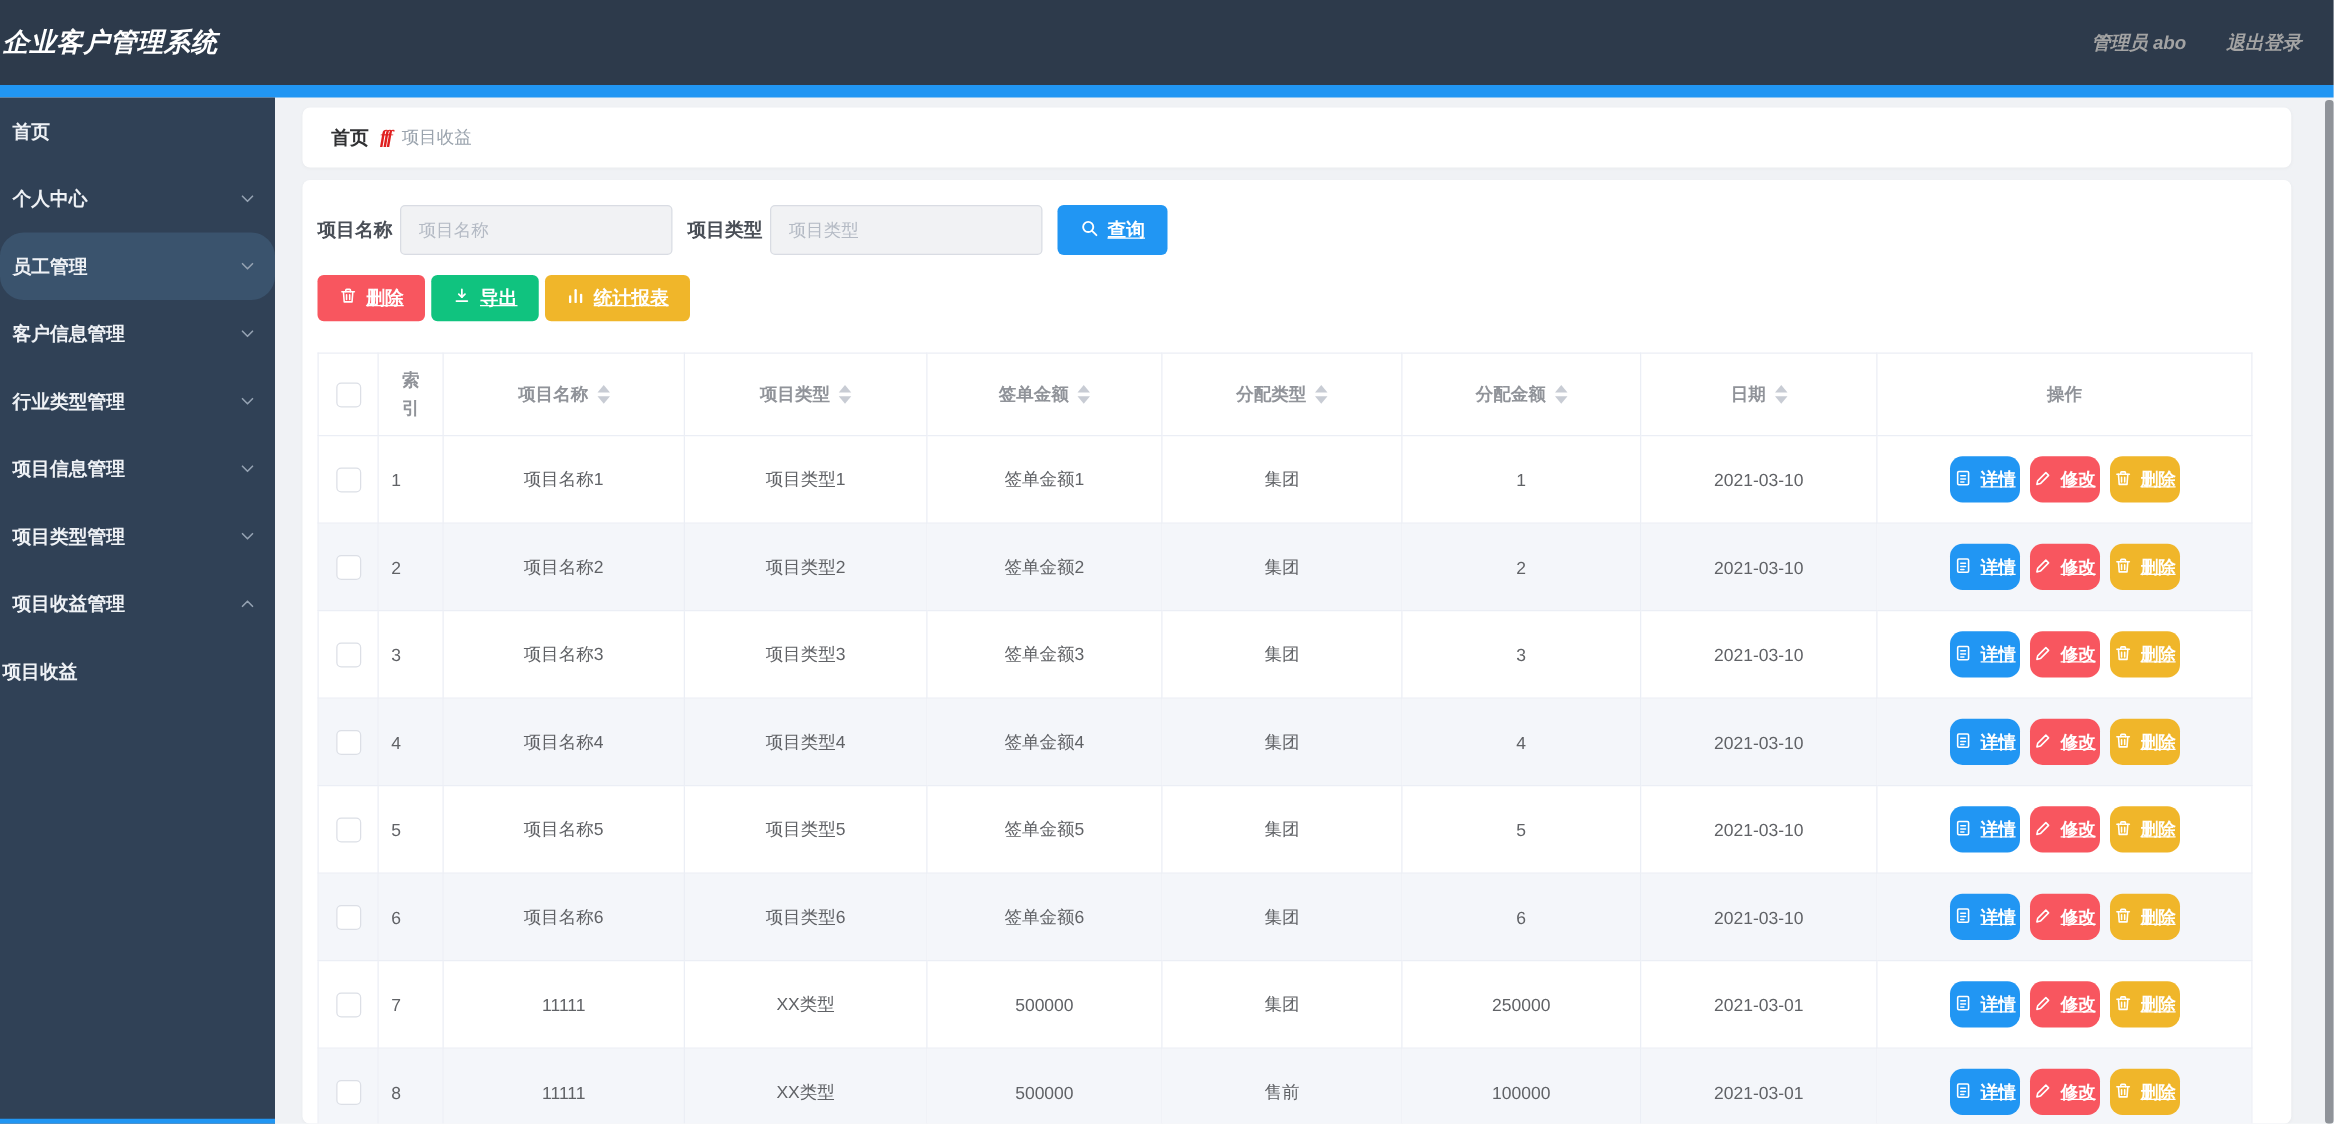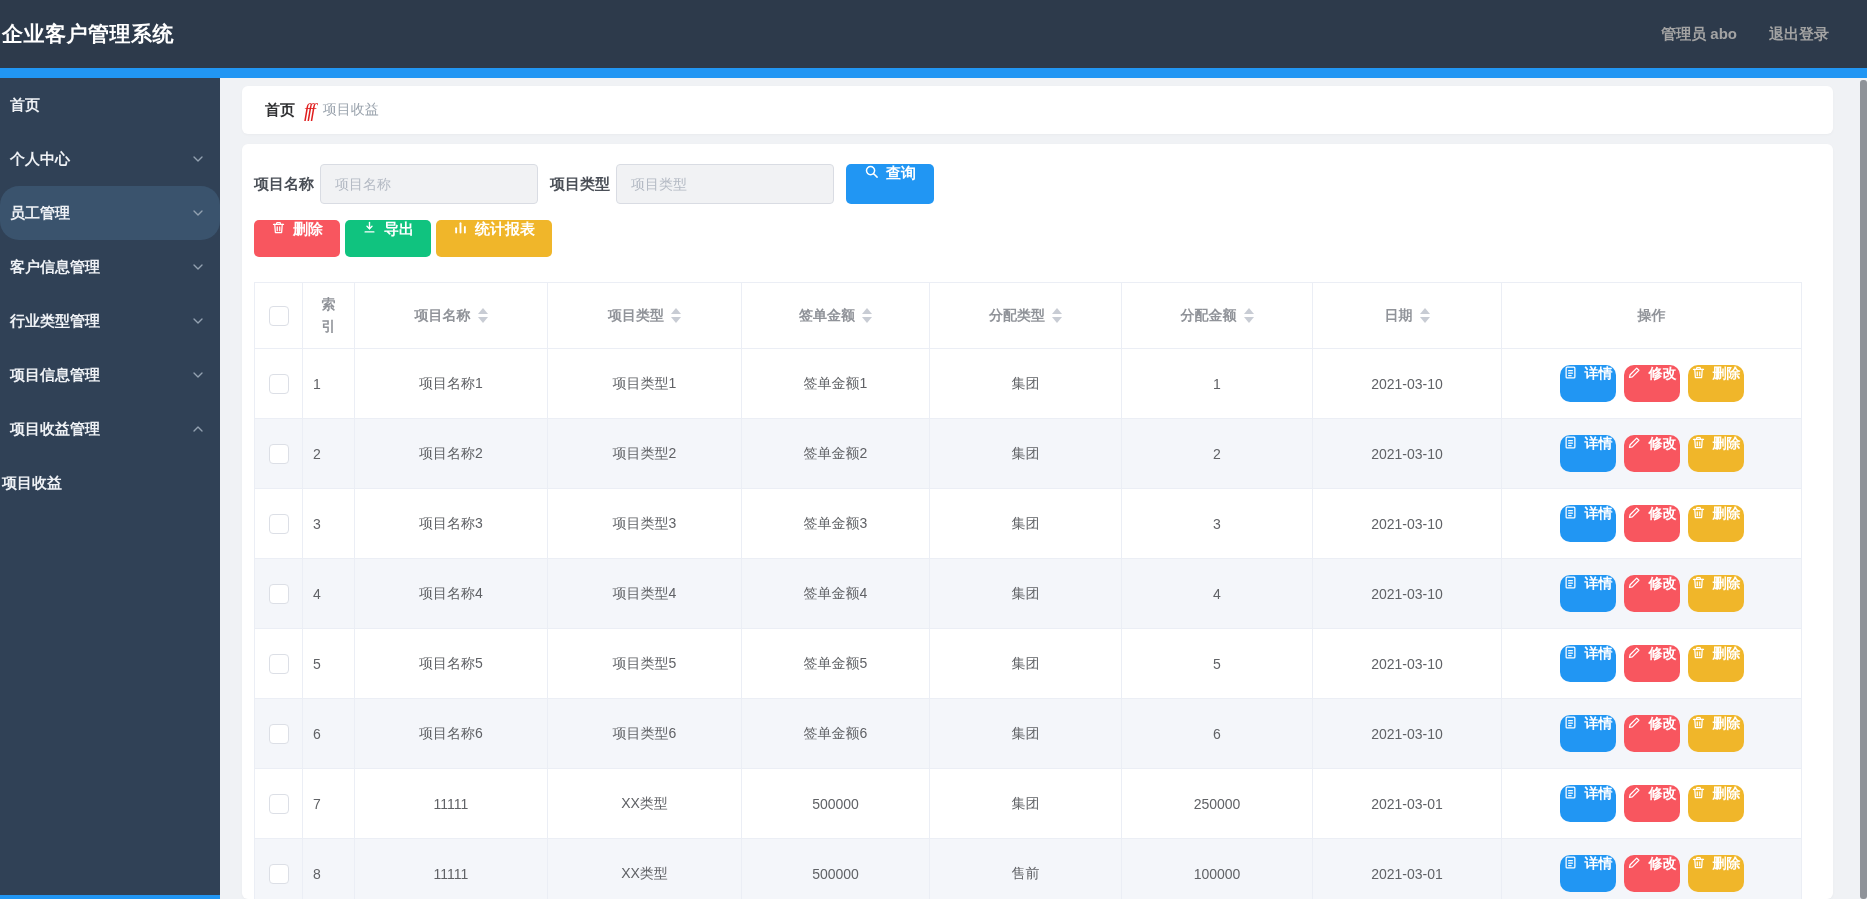--- a/index.html
+++ b/index.html
@@ -8,54 +8,54 @@
     --page-bg:#f0f2f5; --bc-icon:#e01f1f; --tbl-border:#ebeef5; --zebra:#f4f6fa;
   }
   *{box-sizing:border-box; margin:0; padding:0;}
   html,body{width:1867px; height:899px; overflow:hidden;}
   body{
     font-family:"Liberation Sans","DejaVu Sans",sans-serif;
     background:var(--page-bg); position:relative; font-size:14px; color:#606266;
   }
   
   .topbar{height:68px; background:var(--header-bg); display:flex; align-items:center;
-    justify-content:space-between; padding:0 38px 0 2px;}
+    justify-content:space-between; padding:0 26px 0 2px;font-style:italic;}
   .app-title{color:#fff; font-size:21px; font-weight:bold; letter-spacing:.5px;}
   .topbar-right{display:flex; align-items:center; gap:32px;}
   .topbar-right span{color:#a3a3a3; font-size:15px; font-weight:600; cursor:pointer;}
   .accent-bar{height:10px; background:var(--accent);}
   
   .layout{display:flex; height:821px;}
   .sidebar{width:220px; background:var(--sidebar-bg); position:relative; flex:none;}
   .side-item{height:54px; display:flex; align-items:center; justify-content:space-between;
     padding:0 14px 0 10px; color:#eef1f5; font-size:15px; font-weight:600; cursor:pointer;}
   .side-item.active{background:var(--sidebar-active);border-radius:19px;}
   .side-item.submenu{padding-left:2px; font-weight:600;}
   .side-item .chev{width:16px; height:16px; color:#93a1b1; flex:none;}
   .sidebar-strip{position:absolute; left:0; bottom:0; width:220px; height:4px; background:var(--accent);}
   
   .main{flex:1; padding:8px 34px 0 22px; display:flex; flex-direction:column; overflow:hidden;}
   .breadcrumb-card{background:#fff; border-radius:6px; height:48px; flex:none;
     display:flex; align-items:center; padding:0 23px; gap:9px; box-shadow:0 1px 3px rgba(0,0,0,.03);}
   .bc-home{font-weight:bold; color:#303133; font-size:15px; cursor:pointer;}
   .bc-sep{color:var(--bc-icon); font-family:"Liberation Serif","DejaVu Serif",serif;
-    font-style:italic; font-weight:normal; font-size:19px; letter-spacing:-2px; line-height:1;}
+    font-style:italic; font-weight:bold; font-size:15px; letter-spacing:-2px; line-height:1;}
   .bc-cur{color:#9aa3ad; font-size:14px;}
   .content-card{background:#fff; border-radius:6px; margin-top:10px; flex:1;
     padding:20px 12px; overflow:hidden; box-shadow:0 1px 3px rgba(0,0,0,.03);}
   
   .search-row{display:flex; align-items:center;}
   .search-row label{font-weight:600; color:#4a4f57; margin-right:6px; font-size:15px;}
   .inp{width:218px; height:40px; background:#f1f2f4; border:1px solid #d9dce3; border-radius:4px;
     padding:0 14px; font-size:14px; color:#606266; margin-right:12px; outline:none;
     font-family:"Liberation Sans","DejaVu Sans",sans-serif;}
   .inp::placeholder{color:#b4bac4;}
-  .btn{display:inline-flex; justify-content:center; gap:7px; border:none;
+  .btn{display:inline-flex; align-items:center; justify-content:center; gap:7px; border:none;
     border-radius:5px; color:#fff; font-size:15px; font-weight:600; cursor:pointer;
-    font-family:"Liberation Sans","DejaVu Sans",sans-serif;}
+    font-family:"Liberation Sans","DejaVu Sans",sans-serif;text-decoration:underline;}
   .btn svg{width:15px; height:15px; flex:none;}
   .btn-query{background:var(--accent); width:88px; height:40px;}
   
   .toolbar-row{margin-top:16px; display:flex; gap:5px;}
   .toolbar-row .btn{height:37px; padding:0 17px;}
   .btn-danger{background:var(--danger);}
   .btn-success{background:var(--success);}
   .btn-warning{background:var(--warning);}
   
   .table-wrap{margin-top:25px;}
@@ -116,20 +116,26 @@
           </svg></span>
       </div>
       <div class="side-item">
         <span>行业类型管理</span>
         <span class="chev"><svg viewBox="0 0 24 24" width="16" height="16" fill="none" stroke="currentColor" stroke-width="2" stroke-linecap="round" stroke-linejoin="round">
             <polyline points="6 9 12 15 18 9"></polyline>
           </svg></span>
       </div>
       <div class="side-item">
         <span>项目信息管理</span>
+        <span class="chev"><svg viewBox="0 0 24 24" width="16" height="16" fill="none" stroke="currentColor" stroke-width="2" stroke-linecap="round" stroke-linejoin="round">
+            <polyline points="6 9 12 15 18 9"></polyline>
+          </svg></span>
+      </div>
+      <div class="side-item">
+        <span>项目类型管理</span>
         <span class="chev"><svg viewBox="0 0 24 24" width="16" height="16" fill="none" stroke="currentColor" stroke-width="2" stroke-linecap="round" stroke-linejoin="round">
             <polyline points="6 9 12 15 18 9"></polyline>
           </svg></span>
       </div>
       <div class="side-item">
         <span>项目收益管理</span>
         <span class="chev"><svg viewBox="0 0 24 24" width="16" height="16" fill="none" stroke="currentColor" stroke-width="2" stroke-linecap="round" stroke-linejoin="round">
             <polyline points="6 15 12 9 18 15"></polyline>
           </svg></span>
       </div>

